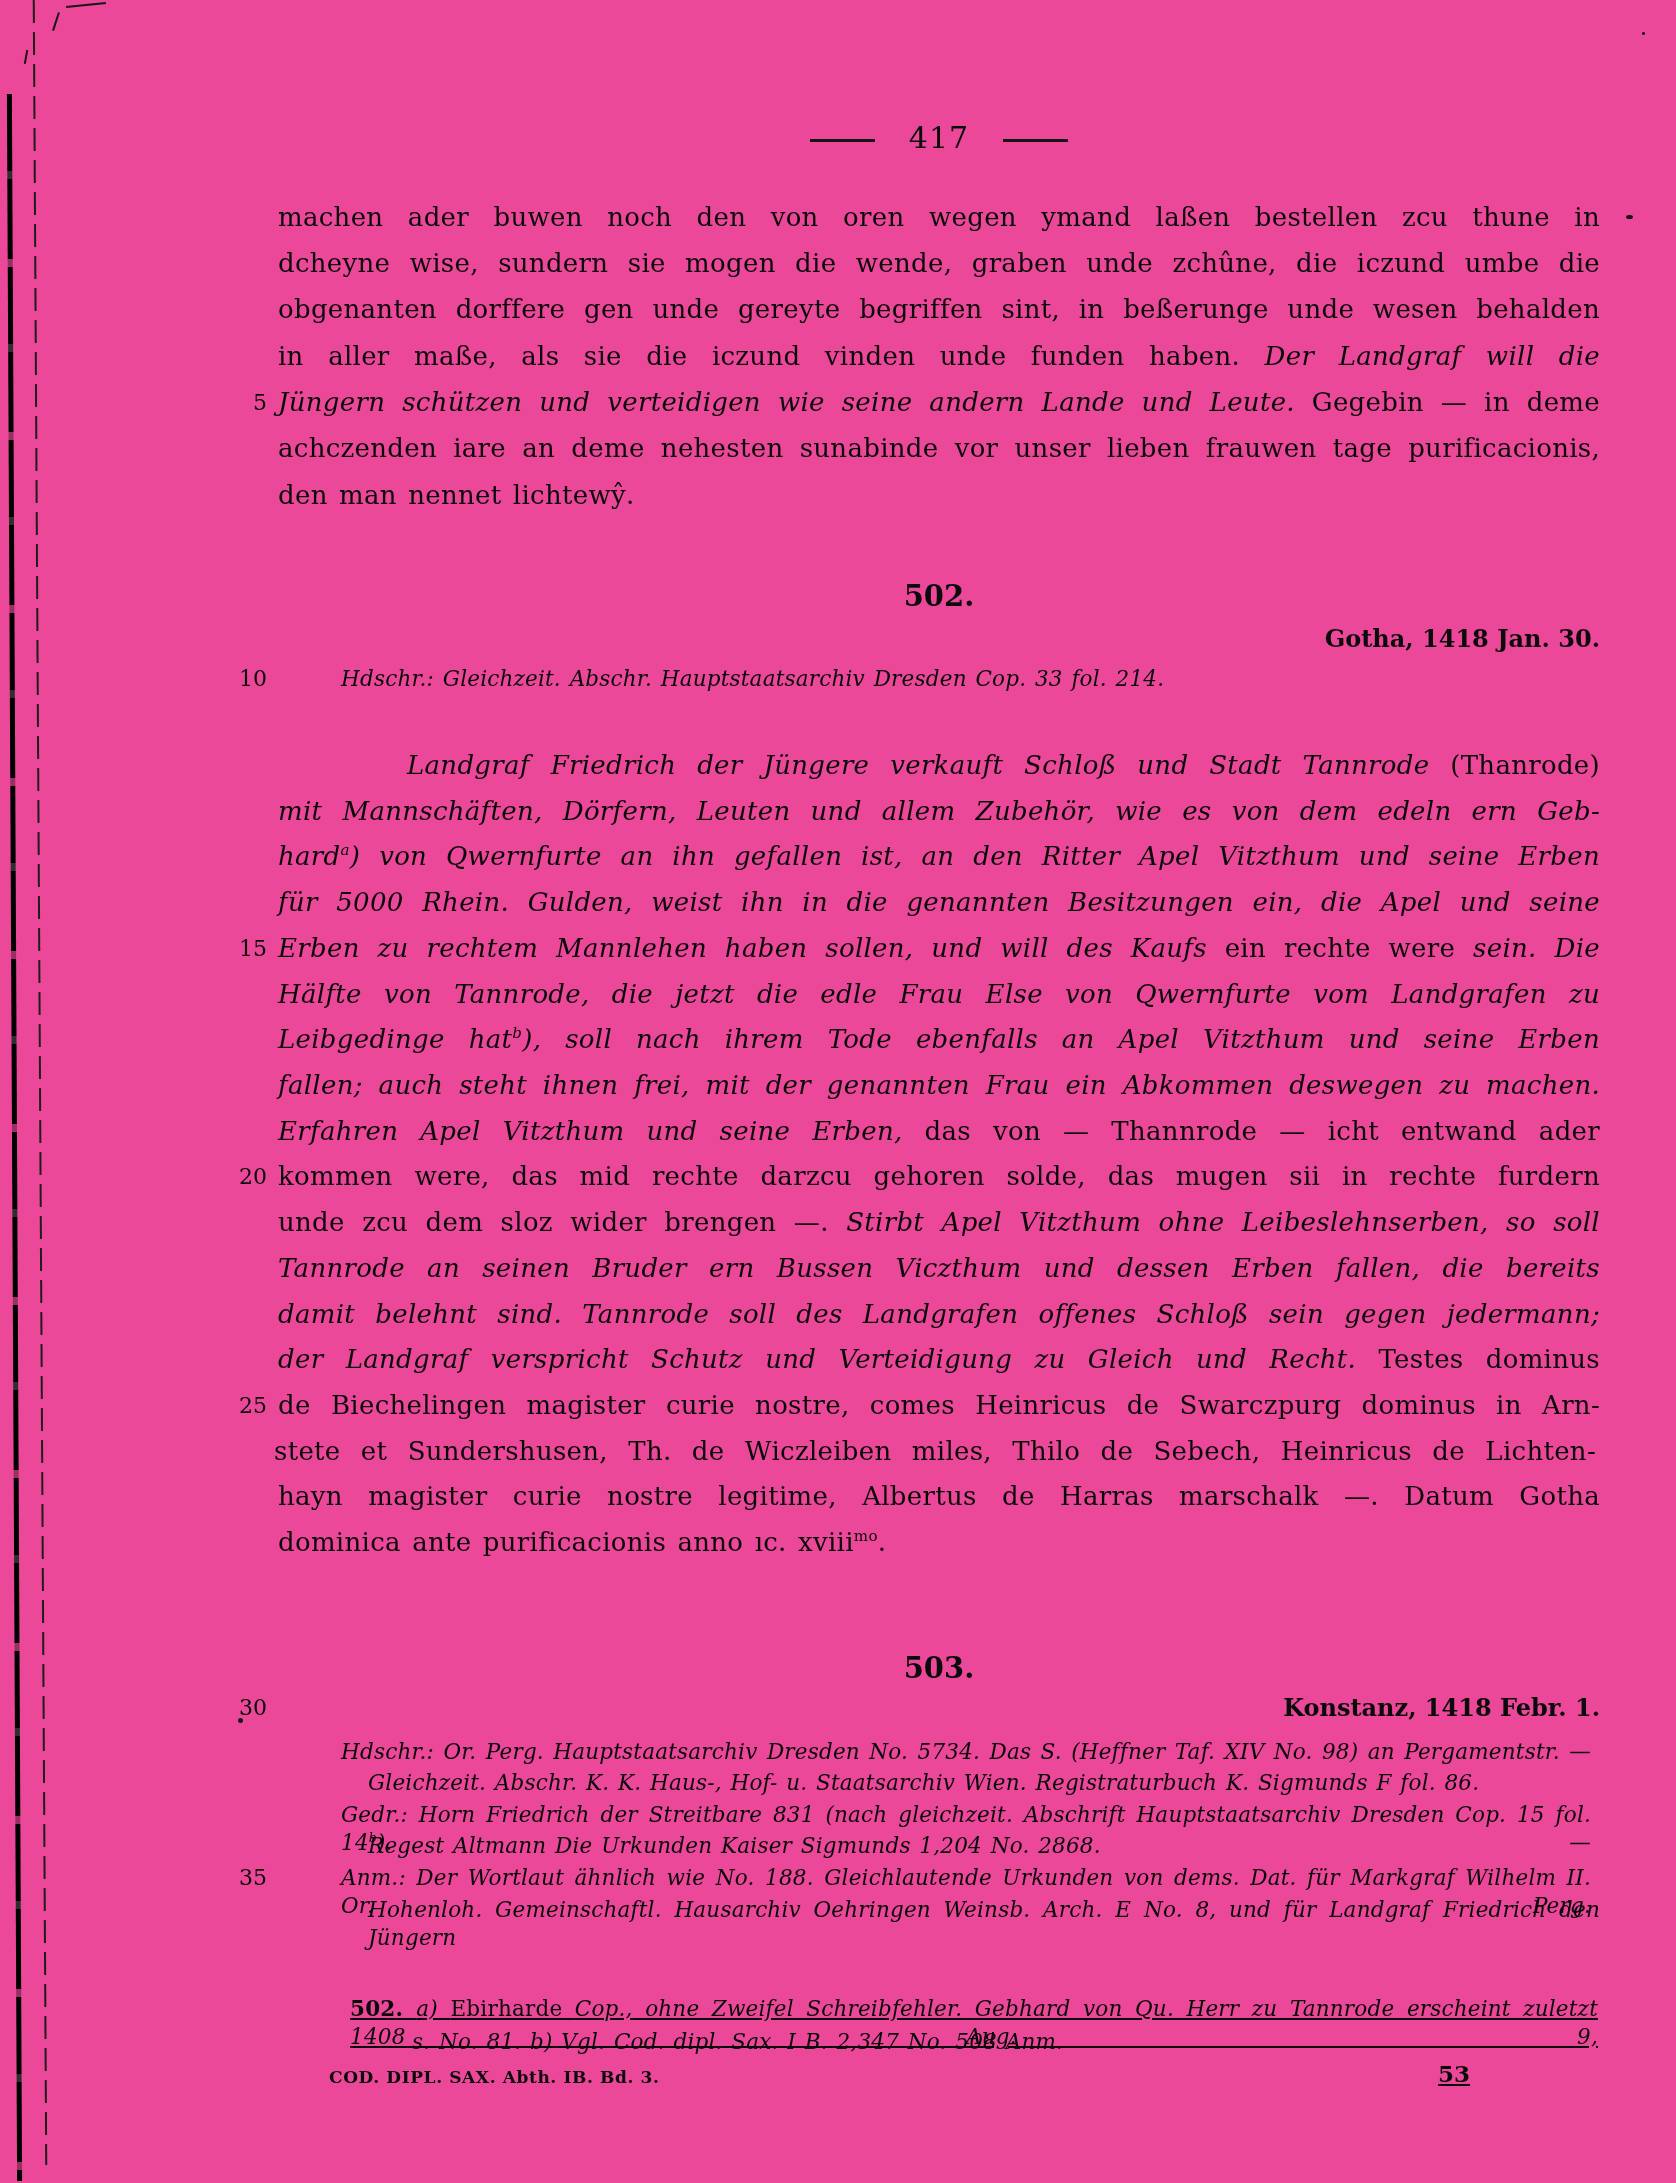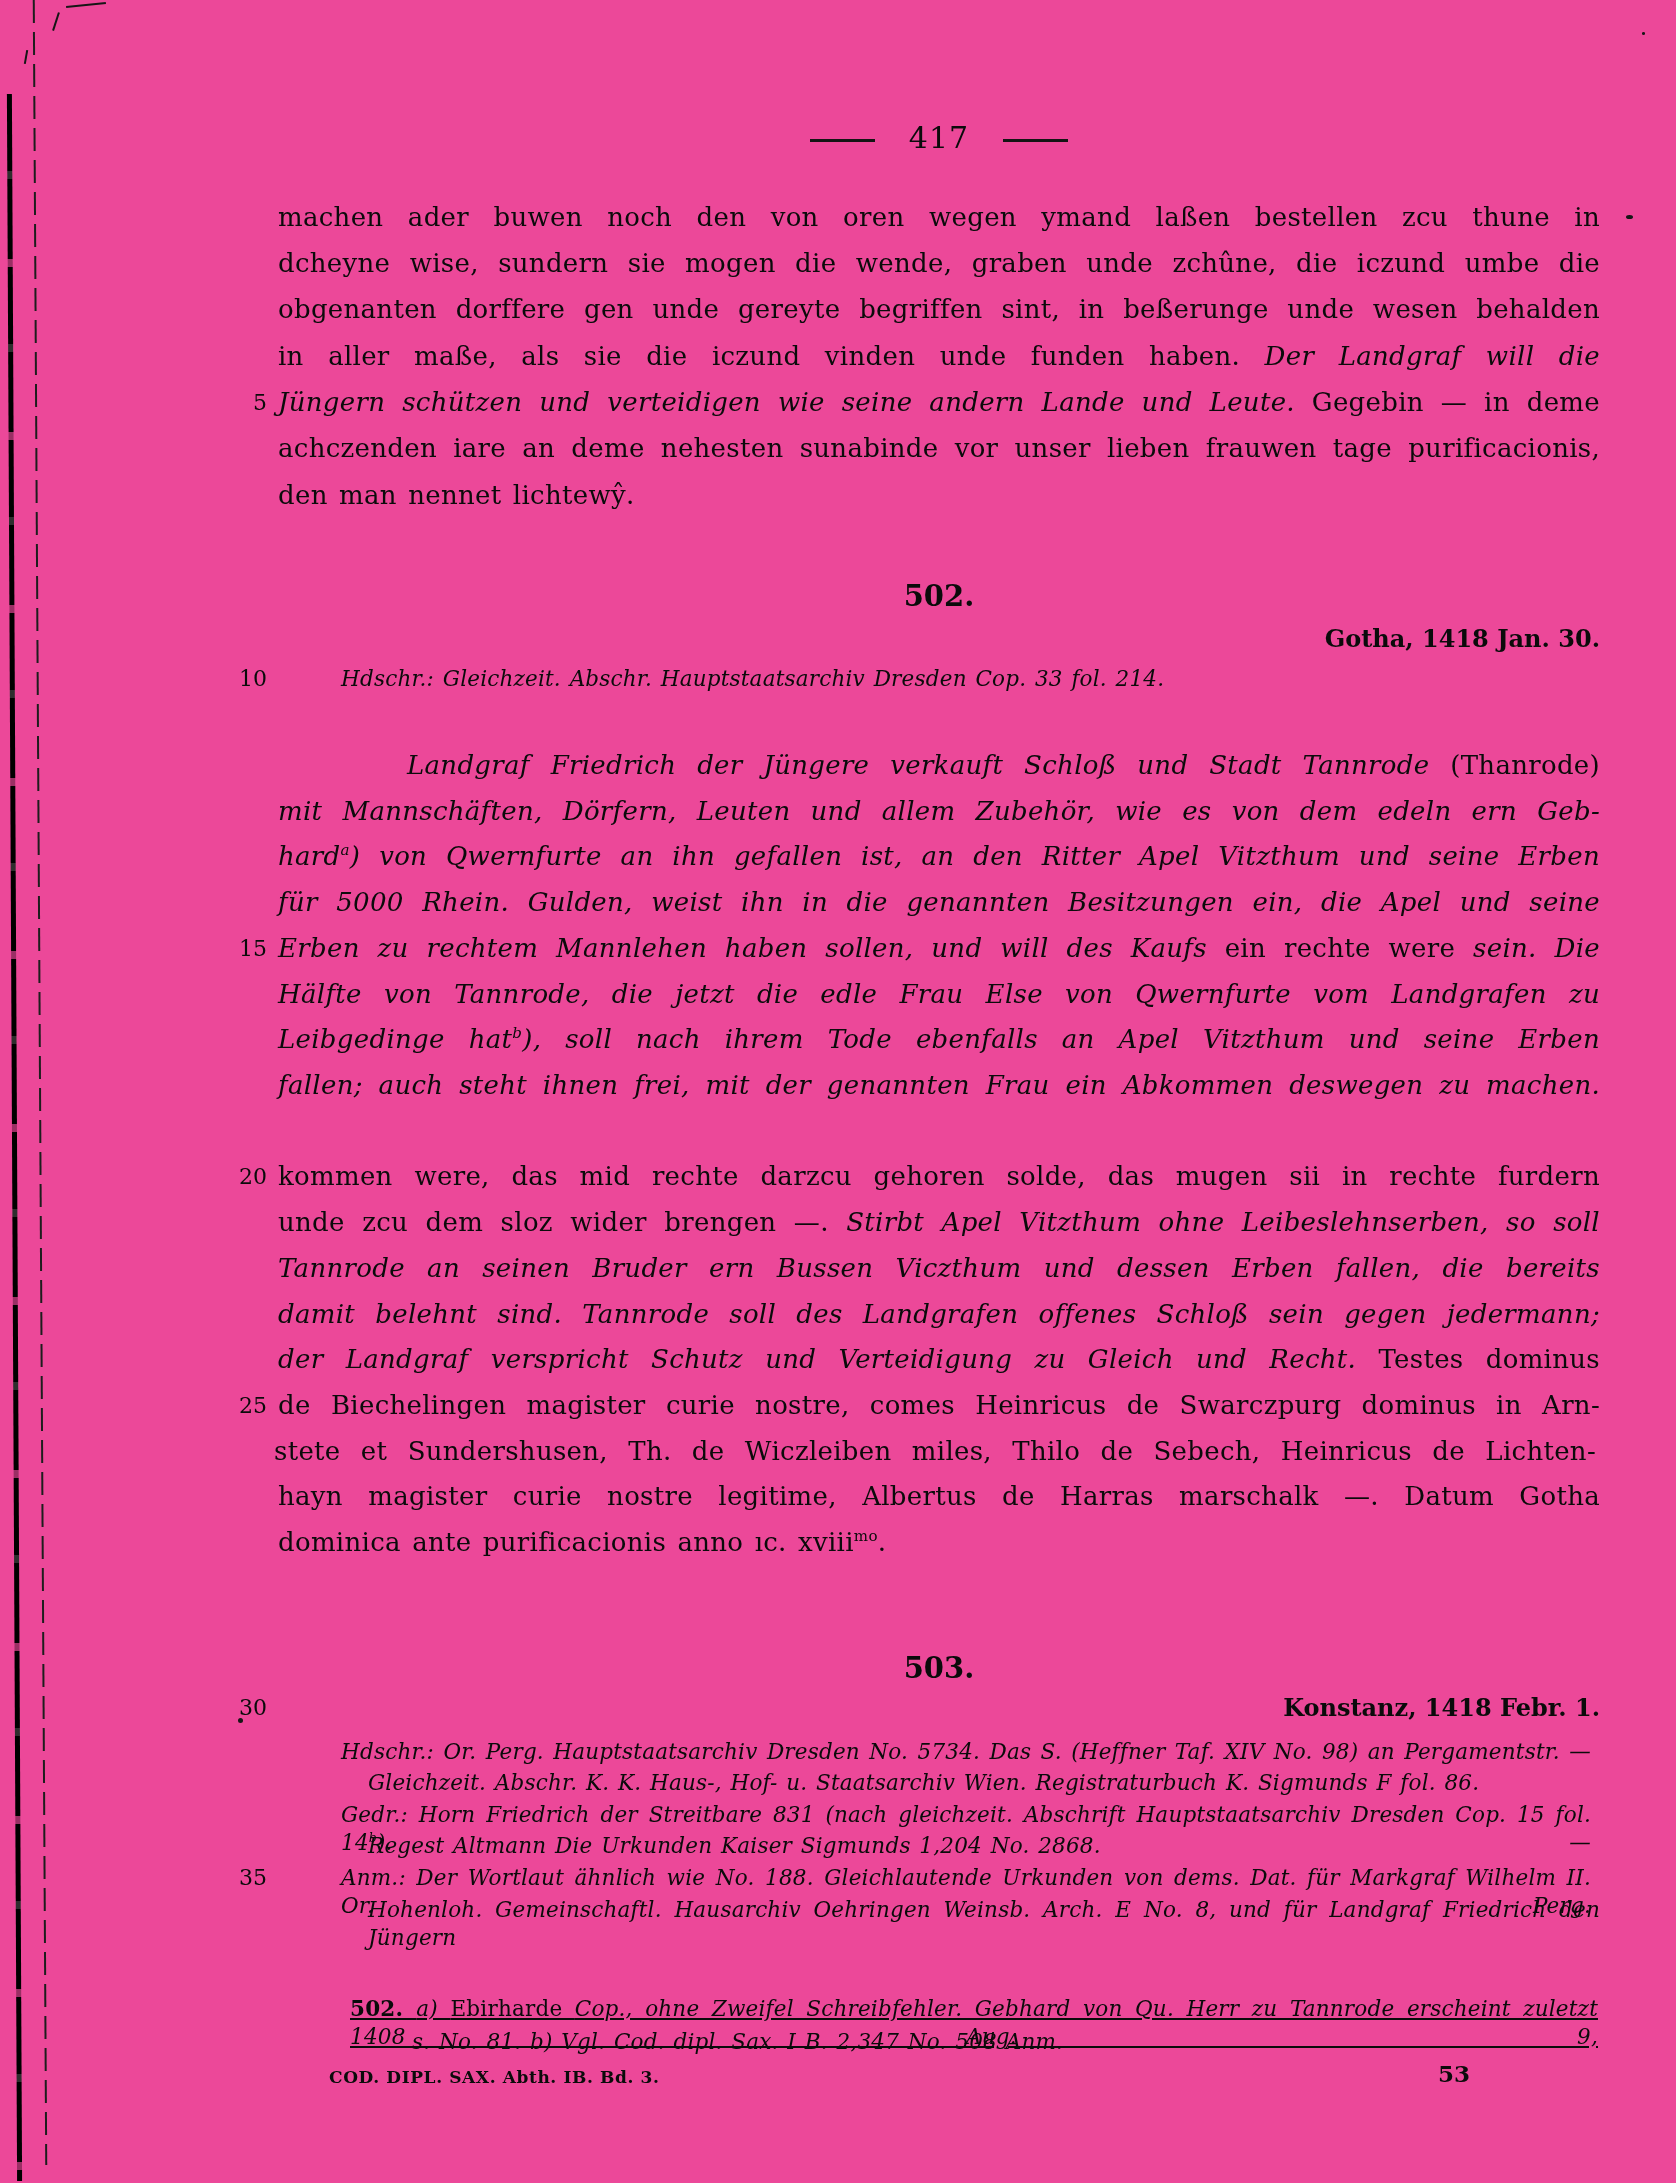--- a/index.html
+++ b/index.html
@@ -71,20 +71,21 @@
   <div class="line small it" style="left:341px;top:665px;width:1250px;">Hdschr.: Gleichzeit. Abschr. Hauptstaatsarchiv Dresden Cop. 33 fol. 214.</div>
 
   <div class="line just it" style="left:278px;top:748px;width:1322px;text-indent:129px;"><span>Landgraf Friedrich der Jüngere verkauft Schloß und Stadt Tannrode </span><span class="rm">(Thanrode)</span></div>
   <div class="line just it" style="left:278px;top:794px;width:1322px;">mit Mannschäften, Dörfern, Leuten und allem Zubehör, wie es von dem edeln ern Geb-</div>
   <div class="line just it" style="left:278px;top:839px;width:1322px;"><span>hard</span><sup>a</sup><span>) von Qwernfurte an ihn gefallen ist, an den Ritter Apel Vitzthum und seine Erben</span></div>
   <div class="line just it" style="left:278px;top:885px;width:1322px;">für 5000 Rhein. Gulden, weist ihn in die genannten Besitzungen ein, die Apel und seine</div>
   <div class="line just it" style="left:278px;top:931px;width:1322px;"><span>Erben zu rechtem Mannlehen haben sollen, und will des Kaufs </span><span class="rm">ein rechte were </span><span>sein. Die</span></div>
   <div class="line just it" style="left:278px;top:977px;width:1322px;">Hälfte von Tannrode, die jetzt die edle Frau Else von Qwernfurte vom Landgrafen zu</div>
   <div class="line just it" style="left:278px;top:1022px;width:1322px;"><span>Leibgedinge hat</span><sup>b</sup><span>), soll nach ihrem Tode ebenfalls an Apel Vitzthum und seine Erben</span></div>
   <div class="line just it" style="left:278px;top:1068px;width:1322px;">fallen; auch steht ihnen frei, mit der genannten Frau ein Abkommen deswegen zu machen.</div>
+  <div class="line just" style="left:278px;top:1114px;width:1322px;"><span class="it">Erfahren Apel Vitzthum und seine Erben, </span><span class="rm">das von — Thannrode — icht entwand ader</span></div>
   <div class="line just" style="left:278px;top:1159px;width:1322px;">kommen were, das mid rechte darzcu gehoren solde, das mugen sii in rechte furdern</div>
   <div class="line just" style="left:278px;top:1205px;width:1322px;"><span class="rm">unde zcu dem sloz wider brengen —. </span><span class="it">Stirbt Apel Vitzthum ohne Leibeslehnserben, so soll</span></div>
   <div class="line just it" style="left:278px;top:1251px;width:1322px;">Tannrode an seinen Bruder ern Bussen Viczthum und dessen Erben fallen, die bereits</div>
   <div class="line just it" style="left:278px;top:1297px;width:1322px;">damit belehnt sind. Tannrode soll des Landgrafen offenes Schloß sein gegen jedermann;</div>
   <div class="line just" style="left:278px;top:1342px;width:1322px;"><span class="it">der Landgraf verspricht Schutz und Verteidigung zu Gleich und Recht. </span><span class="rm">Testes dominus</span></div>
   <div class="line just" style="left:278px;top:1388px;width:1322px;">de Biechelingen magister curie nostre, comes Heinricus de Swarczpurg dominus in Arn-</div>
   <div class="line just" style="left:274px;top:1434px;width:1322px;">stete et Sundershusen, Th. de Wiczleiben miles, Thilo de Sebech, Heinricus de Lichten-</div>
   <div class="line just" style="left:278px;top:1479px;width:1322px;">hayn magister curie nostre legitime, Albertus de Harras marschalk —. Datum Gotha</div>
   <div class="line" style="left:278px;top:1525px;width:1322px;"><span class="rm">dominica ante purificacionis anno ıc. xviii</span><sup>mo</sup><span class="rm">.</span></div>
 
@@ -94,16 +95,16 @@
   <div class="line small it" style="left:368px;top:1769px;width:1224px;">Gleichzeit. Abschr. K. K. Haus-, Hof- u. Staatsarchiv Wien. Registraturbuch K. Sigmunds F fol. 86.</div>
   <div class="line small it just" style="left:341px;top:1801px;width:1250px;"><span>Gedr.: Horn Friedrich der Streitbare 831 (nach gleichzeit. Abschrift Hauptstaatsarchiv Dresden Cop. 15 fol. 14</span><sup>b</sup><span>). —</span></div>
   <div class="line small it" style="left:368px;top:1832px;width:1224px;">Regest Altmann Die Urkunden Kaiser Sigmunds 1,204 No. 2868.</div>
   <div class="line small it just" style="left:341px;top:1864px;width:1250px;">Anm.: Der Wortlaut ähnlich wie No. 188. Gleichlautende Urkunden von dems. Dat. für Markgraf Wilhelm II. Or. Perg.</div>
   <div class="line small it just" style="left:368px;top:1896px;width:1232px;">Hohenloh. Gemeinschaftl. Hausarchiv Oehringen Weinsb. Arch. E No. 8, und für Landgraf Friedrich den Jüngern</div>
 
   <div class="line small just" style="left:350px;top:1995px;width:1248px;text-decoration:underline;"><span class="b rm">502. </span><span class="it">a) </span><span class="rm">Ebirharde </span><span class="it">Cop., ohne Zweifel Schreibfehler. Gebhard von Qu. Herr zu Tannrode erscheint zuletzt 1408 Aug. 9,</span></div>
   <div class="line small it" style="left:412px;top:2028px;width:1185px;">s. No. 81. b) Vgl. Cod. dipl. Sax. I B. 2,347 No. 508 Anm.</div>
 
   <div class="footer" style="left:329px;top:2067px;">COD. DIPL. SAX. Abth. IB. Bd. 3.</div>
-  <div class="folio" style="left:1438px;top:2060px;">53</div>
+  <div class="folio" style="left:1438px;top:2060px;text-decoration:underline;">53</div>
 
 </div>
 
 
 </body></html>

